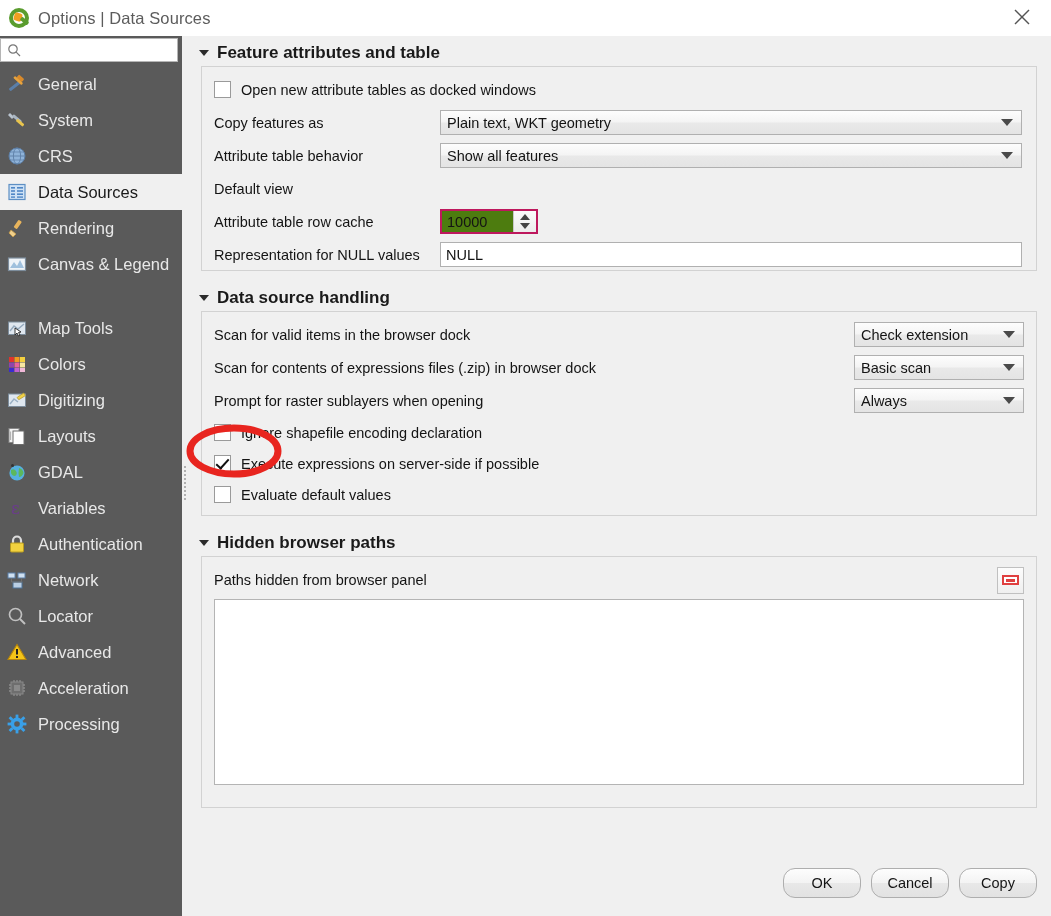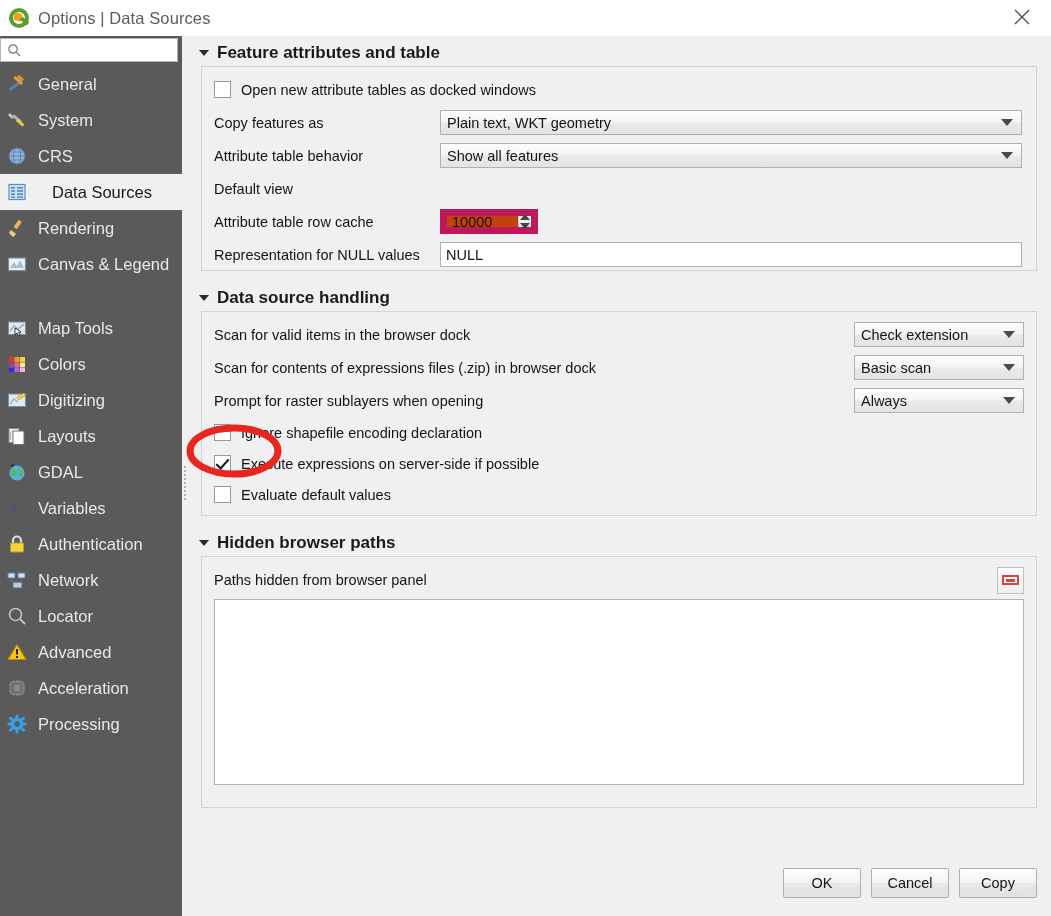--- a/index.html
+++ b/index.html
@@ -102,21 +102,20 @@
   }
   .nav-item {
     height: 36px;
     display: flex; align-items: center;
     padding-left: 4px;
     cursor: pointer;
     box-sizing: border-box;
   }
   .nav-item.selected {
     background: #f0f0f0;
-    gap: 14px;
   }
   .nav-label {
     font-size: 16.5px;
     color: #e8e8e8;
     margin-left: 8px;
     white-space: nowrap;
   }
   .nav-item.selected .nav-label { color: #1a1a1a; }
   .nav-icon {
     width: 26px; height: 26px;
@@ -248,23 +247,23 @@
     font-size: 14.5px;
     color: #141414;
     width: 100%;
     padding: 0;
   }
 
   .spin {
     display: flex; align-items: stretch;
     height: 25px;
     width: 98px;
-    border: 7px solid #be185d;
-    box-sizing: border-box;
-    background: #c2410c;
+    border: 2px solid #be185d;
+    box-sizing: border-box;
+    background: #4d7c0f;
   }
   .spin input {
     border: none; outline: none; background: transparent;
     font-family: "Liberation Sans", sans-serif;
     font-size: 14.5px; color: #141414;
     width: 66px; padding: 0 0 0 5px;
   }
   .spin-btns {
     width: 22px;
     border-left: 1px solid #c8c8c8;
@@ -318,21 +317,21 @@
   
   .buttonbar {
     position: absolute; right: 14px; bottom: 18px;
     display: flex; gap: 10px;
   }
   .btn {
     min-width: 78px; height: 30px;
     padding: 0 14px;
     background: linear-gradient(to bottom, #fdfdfd 0%, #f3f3f3 50%, #e8e8e8 51%, #e2e2e2 100%);
     border: 1px solid #aeaeae;
-    border-radius: 2px;
+    border-radius: 12px;
     box-sizing: border-box;
     display: flex; align-items: center; justify-content: center;
     font-size: 14.5px; color: #141414;
     cursor: pointer;
     font-family: "Liberation Sans", sans-serif;
   }
 
   
   .annotation {
     position: absolute;

